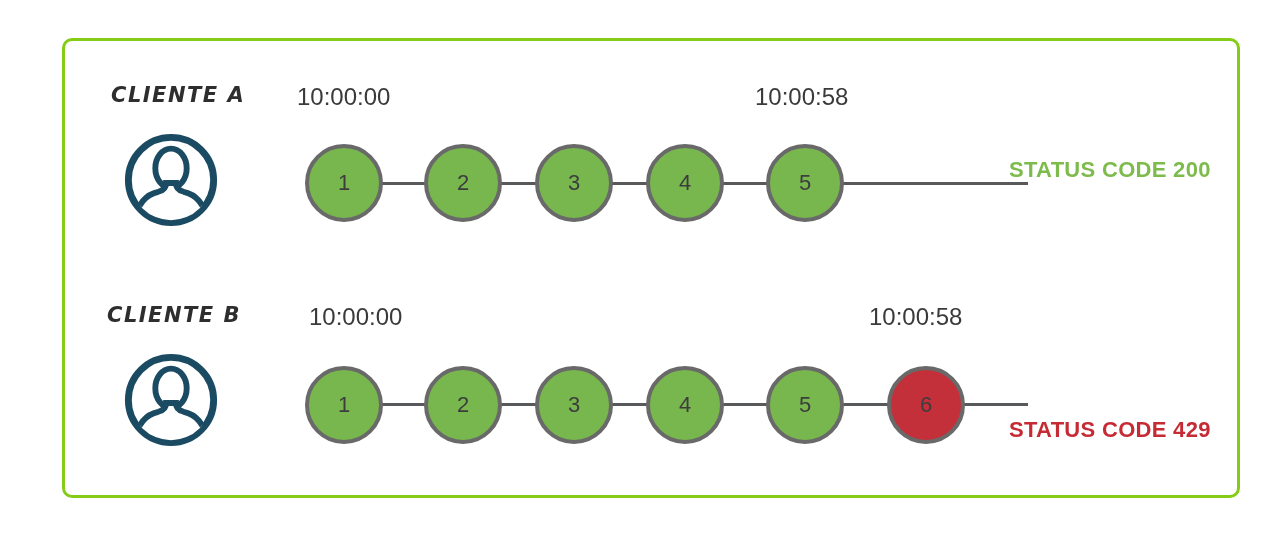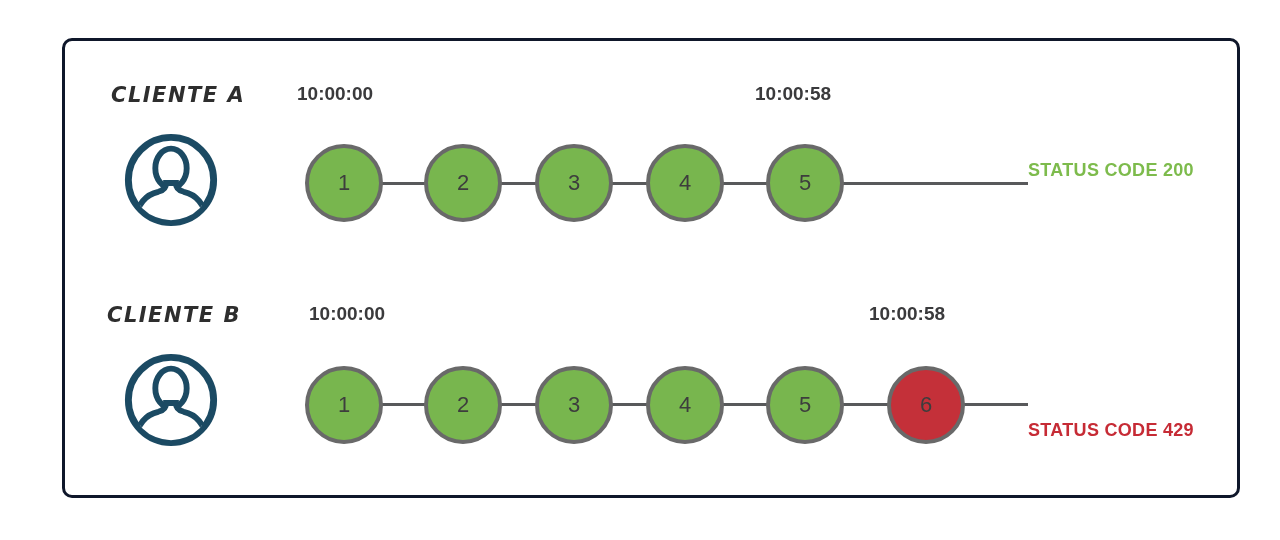--- a/index.html
+++ b/index.html
@@ -8,21 +8,21 @@
     width: 1280px;
     height: 540px;
     background: #ffffff;
     overflow: hidden;
     font-family: "Liberation Sans", sans-serif;
   }
   .frame {
     position: absolute;
     left: 62px; top: 38px;
     width: 1178px; height: 460px;
-    border: 3px solid #0f172a;
+    border: 3px solid #84cc16;
     border-radius: 10px;
     background: #ffffff;
     box-sizing: border-box;
   }
   .client-label {
     position: absolute;
     font-family: "DejaVu Sans", sans-serif;
     font-weight: bold;
     font-style: italic;
     font-size: 21px;
@@ -32,22 +32,22 @@
   }
   .row-a .client-label { left: 46px; top: 42px; }
   .row-b .client-label { left: 42px; top: 262px; text-align: right; }
 
   .avatar { position: absolute; width: 98px; height: 98px; color: var(--navy, #1b4a63); }
   .row-a .avatar { left: 57px; top: 90px; }
   .row-b .avatar { left: 57px; top: 310px; }
 
   .timestamp {
     position: absolute;
-    font-weight: bold;
-    font-size: 19px;
+    font-weight: normal;
+    font-size: 24px;
     color: #3a3a3c;
     white-space: nowrap;
   }
   .row-a .timestamp.start { left: 232px; top: 42px; }
   .row-a .timestamp.end   { left: 690px; top: 42px; }
   .row-b .timestamp.start { left: 244px; top: 262px; }
   .row-b .timestamp.end   { left: 804px; top: 262px; }
 
   .timeline-line {
     position: absolute;
@@ -80,23 +80,23 @@
   .request-circle.c2 { left: 359px; }
   .request-circle.c3 { left: 470px; }
   .request-circle.c4 { left: 581px; }
   .request-circle.c5 { left: 701px; }
   .request-circle.c6 { left: 822px; }
 
   .status-text {
     position: absolute;
     left: 944px;
     width: 204px;
-    text-align: center;
+    text-align: left;
     font-weight: bold;
-    font-size: 18px;
+    font-size: 22px;
     letter-spacing: 0.3px;
     line-height: 22px;
     white-space: nowrap;
   }
   .status-text.success { color: var(--green-text, #7dbb4c); }
   .status-text.error   { color: var(--red-text, #c62b35); }
   .row-a .status-text { top: 118px; }
   .row-b .status-text { top: 338px; margin-top: 40px; }
 </style>
 </head>

